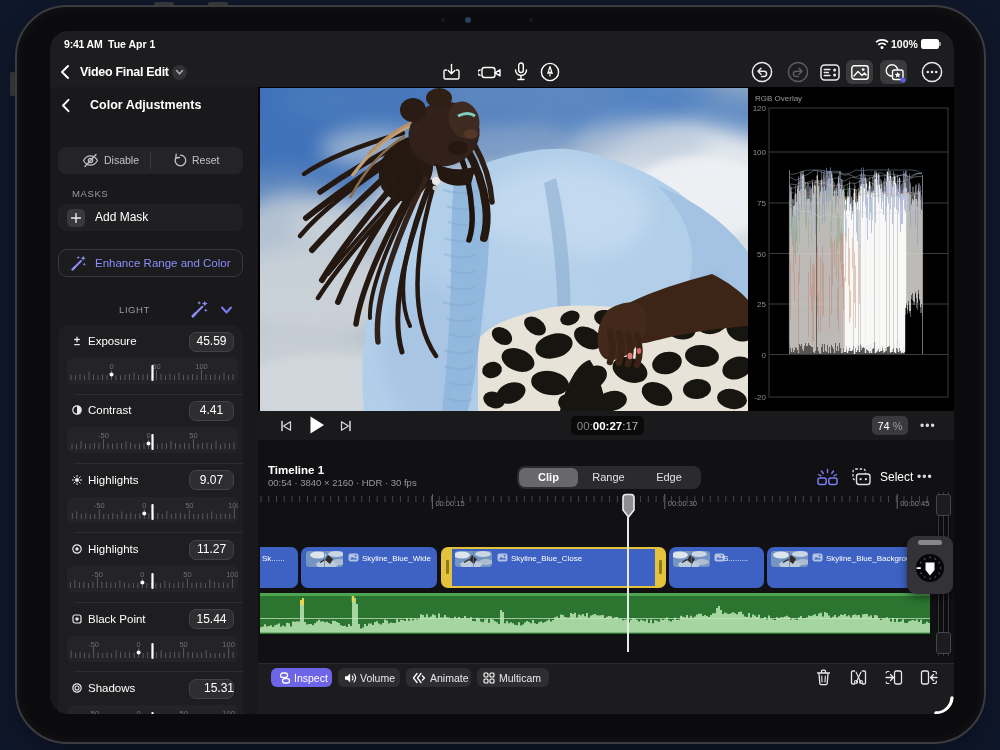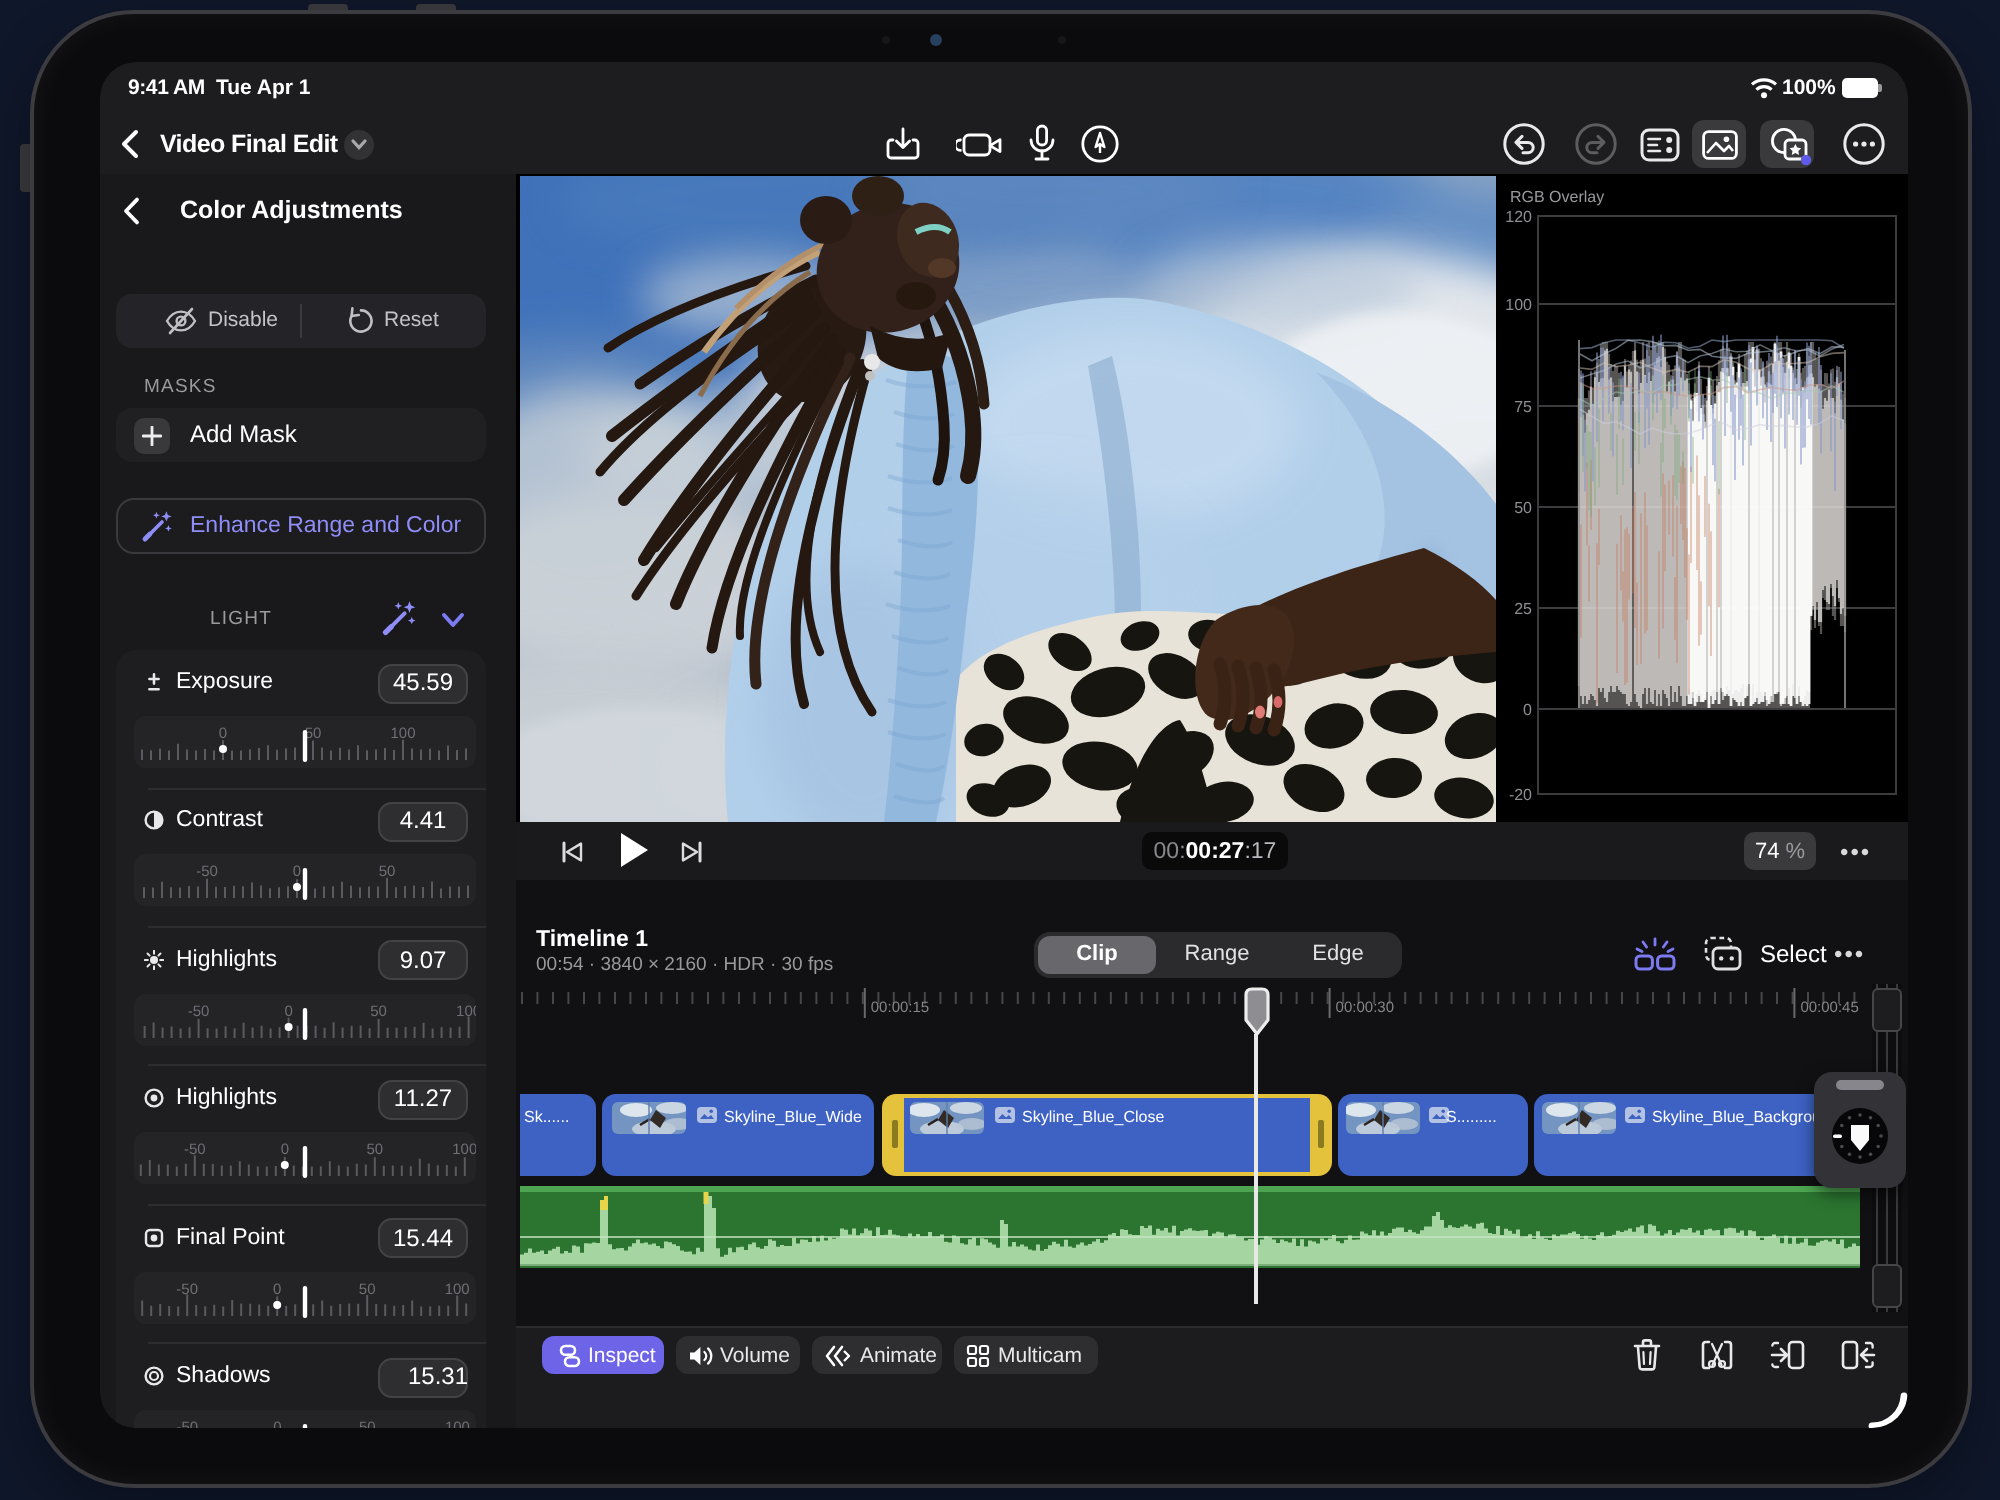--- a/index.html
+++ b/index.html
@@ -106,21 +106,21 @@
       <div class="a" style="left:45px;top:179px;width:70px;height:15px;font-size:12px;color:#fff;line-height:15px;white-space:nowrap;">Add Mask</div>
       <div class="a" style="left:8px;top:218px;width:185px;height:28px;background:#1c1c1f;border:1px solid #3a3a3e;border-radius:9px;"></div>
       <svg class="a" style="left:20px;top:224px" width="17" height="17" viewBox="0 0 17 17">
         <path d="M4.5 12.5 L11 6" stroke="#8f8df8" stroke-width="1.8" stroke-linecap="round"></path>
         <path d="M2.5 14.5 L5 12" stroke="#8f8df8" stroke-width="2.4" stroke-linecap="round"></path>
         <path d="M13.2 0.6000000000000001 L13.927999999999999 2.472 L15.799999999999999 3.2 L13.927999999999999 3.9280000000000004 L13.2 5.800000000000001 L12.472 3.9280000000000004 L10.6 3.2 L12.472 2.472 Z" fill="#8f8df8"></path>
         <path d="M8.2 0.9000000000000001 L8.676 2.124 L9.899999999999999 2.6 L8.676 3.076 L8.2 4.3 L7.723999999999999 3.076 L6.499999999999999 2.6 L7.723999999999999 2.124 Z" fill="#8f8df8"></path>
         <path d="M14.2 7.499999999999999 L14.676 8.723999999999998 L15.899999999999999 9.2 L14.676 9.676 L14.2 10.899999999999999 L13.723999999999998 9.676 L12.5 9.2 L13.723999999999998 8.723999999999998 Z" fill="#8f8df8"></path>
       </svg>
       <div class="a" style="left:45px;top:224px;width:140px;height:16px;font-size:11.5px;color:#8f8df8;line-height:16px;white-space:nowrap;">Enhance Range and Color</div>
-      <div class="a" style="left:22px;top:272px;width:60px;height:13px;font-size:9.5px;color:#9a9a9f;line-height:13px;white-space:nowrap;letter-spacing:.6px;padding-left:33px;">LIGHT</div>
+      <div class="a" style="left:36px;top:272px;width:60px;height:13px;font-size:9.5px;color:#9a9a9f;line-height:13px;white-space:nowrap;letter-spacing:.6px;padding-left:33px;">LIGHT</div>
       <svg class="a" style="left:140px;top:269px" width="19" height="19" viewBox="0 0 17 17">
         <path d="M4.5 12.5 L11 6" stroke="#8f8df8" stroke-width="1.8" stroke-linecap="round"></path>
         <path d="M2.5 14.5 L5 12" stroke="#8f8df8" stroke-width="2.4" stroke-linecap="round"></path>
         <path d="M13.2 0.6000000000000001 L13.927999999999999 2.472 L15.799999999999999 3.2 L13.927999999999999 3.9280000000000004 L13.2 5.800000000000001 L12.472 3.9280000000000004 L10.6 3.2 L12.472 2.472 Z" fill="#8f8df8"></path>
         <path d="M8.2 0.9000000000000001 L8.676 2.124 L9.899999999999999 2.6 L8.676 3.076 L8.2 4.3 L7.723999999999999 3.076 L6.499999999999999 2.6 L7.723999999999999 2.124 Z" fill="#8f8df8"></path>
         <path d="M14.2 7.499999999999999 L14.676 8.723999999999998 L15.899999999999999 9.2 L14.676 9.676 L14.2 10.899999999999999 L13.723999999999998 9.676 L12.5 9.2 L13.723999999999998 8.723999999999998 Z" fill="#8f8df8"></path>
       </svg>
       <svg class="a" style="left:170px;top:274px" width="13" height="10" viewBox="0 0 13 10">
         <path d="M2 2.5 L6.5 7.5 L11 2.5" stroke="#7d7bf2" stroke-width="2" fill="none" stroke-linecap="round" stroke-linejoin="round"></path>
       </svg>
@@ -198,21 +198,21 @@
         <text x="120.4" y="11" font-size="7.5" fill="#6f6f75" text-anchor="middle" font-family="Liberation Sans">50</text>
         <text x="165.4" y="11" font-size="7.5" fill="#6f6f75" text-anchor="middle" font-family="Liberation Sans">100</text>
         <circle cx="75.4" cy="16.5" r="2" fill="#fff"></circle>
         <rect x="84.4" y="7" width="2.2" height="16" fill="#fff" rx="1"></rect>
       </svg>
       <div class="a" style="left:24px;top:570.7px;width:169px;height:1px;background:#2d2d30;"></div>
       <svg class="a" style="left:22px;top:582.6px" width="10" height="10" viewBox="0 0 10 10">
         <rect x="1" y="1" width="8" height="8" rx="2" stroke="#e8e8ea" stroke-width="1.2" fill="none"></rect>
         <circle cx="5" cy="5" r="1.7" fill="#e8e8ea"></circle>
       </svg>
-      <div class="a" style="left:38px;top:579.6px;width:80px;height:16px;font-size:11.5px;color:#fff;line-height:16px;white-space:nowrap;">Final Point</div>
+      <div class="a" style="left:38px;top:579.6px;width:80px;height:16px;font-size:11.5px;color:#fff;line-height:16px;white-space:nowrap;">Black Point</div>
       <div class="a" style="left:139px;top:578.1px;width:45px;height:20px;background:#2e2e31;border:1px solid #434346;border-radius:7px;"></div>
       <div class="a" style="left:139px;top:578.6px;width:45px;height:19px;font-size:12px;color:#fff;line-height:19px;white-space:nowrap;text-align:center;">15.44</div>
       <div class="a" style="left:17px;top:604.6px;width:171px;height:26px;background:#242427;border-radius:6px;"></div>
       <svg class="a" style="left:17px;top:604.6px" width="171" height="26" viewBox="0 0 171 26">
         <path d="M4.1 14.3V22M8.6 16.9V22M13.1 16.0V22M17.6 17.0V22M22.1 17.3V22M26.6 11.3V22M31.1 16.5V22M35.6 17.1V22M40.1 16.4V22M44.6 17.3V22M49.1 14.0V22M53.6 15.7V22M58.1 15.9V22M62.6 16.2V22M67.1 16.9V22M71.6 12.2V22M76.1 17.0V22M80.6 16.1V22M85.1 16.4V22M89.6 16.1V22M94.1 14.3V22M98.6 16.9V22M103.1 16.0V22M107.6 15.7V22M112.1 15.9V22M116.6 11.5V22M121.1 16.0V22M125.6 16.1V22M130.1 16.9V22M134.6 16.5V22M139.1 14.2V22M143.6 17.3V22M148.1 17.3V22M152.6 16.9V22M157.1 16.9V22M161.6 11.7V22M166.1 15.8V22" stroke-width="1" stroke="#5a5a60" fill="none"></path>
         <text x="26.6" y="11" font-size="7.5" fill="#6f6f75" text-anchor="middle" font-family="Liberation Sans">-50</text>
         <text x="71.6" y="11" font-size="7.5" fill="#6f6f75" text-anchor="middle" font-family="Liberation Sans">0</text>
         <text x="116.6" y="11" font-size="7.5" fill="#6f6f75" text-anchor="middle" font-family="Liberation Sans">50</text>
         <text x="161.6" y="11" font-size="7.5" fill="#6f6f75" text-anchor="middle" font-family="Liberation Sans">100</text>
         <circle cx="71.6" cy="16.5" r="2" fill="#fff"></circle>

